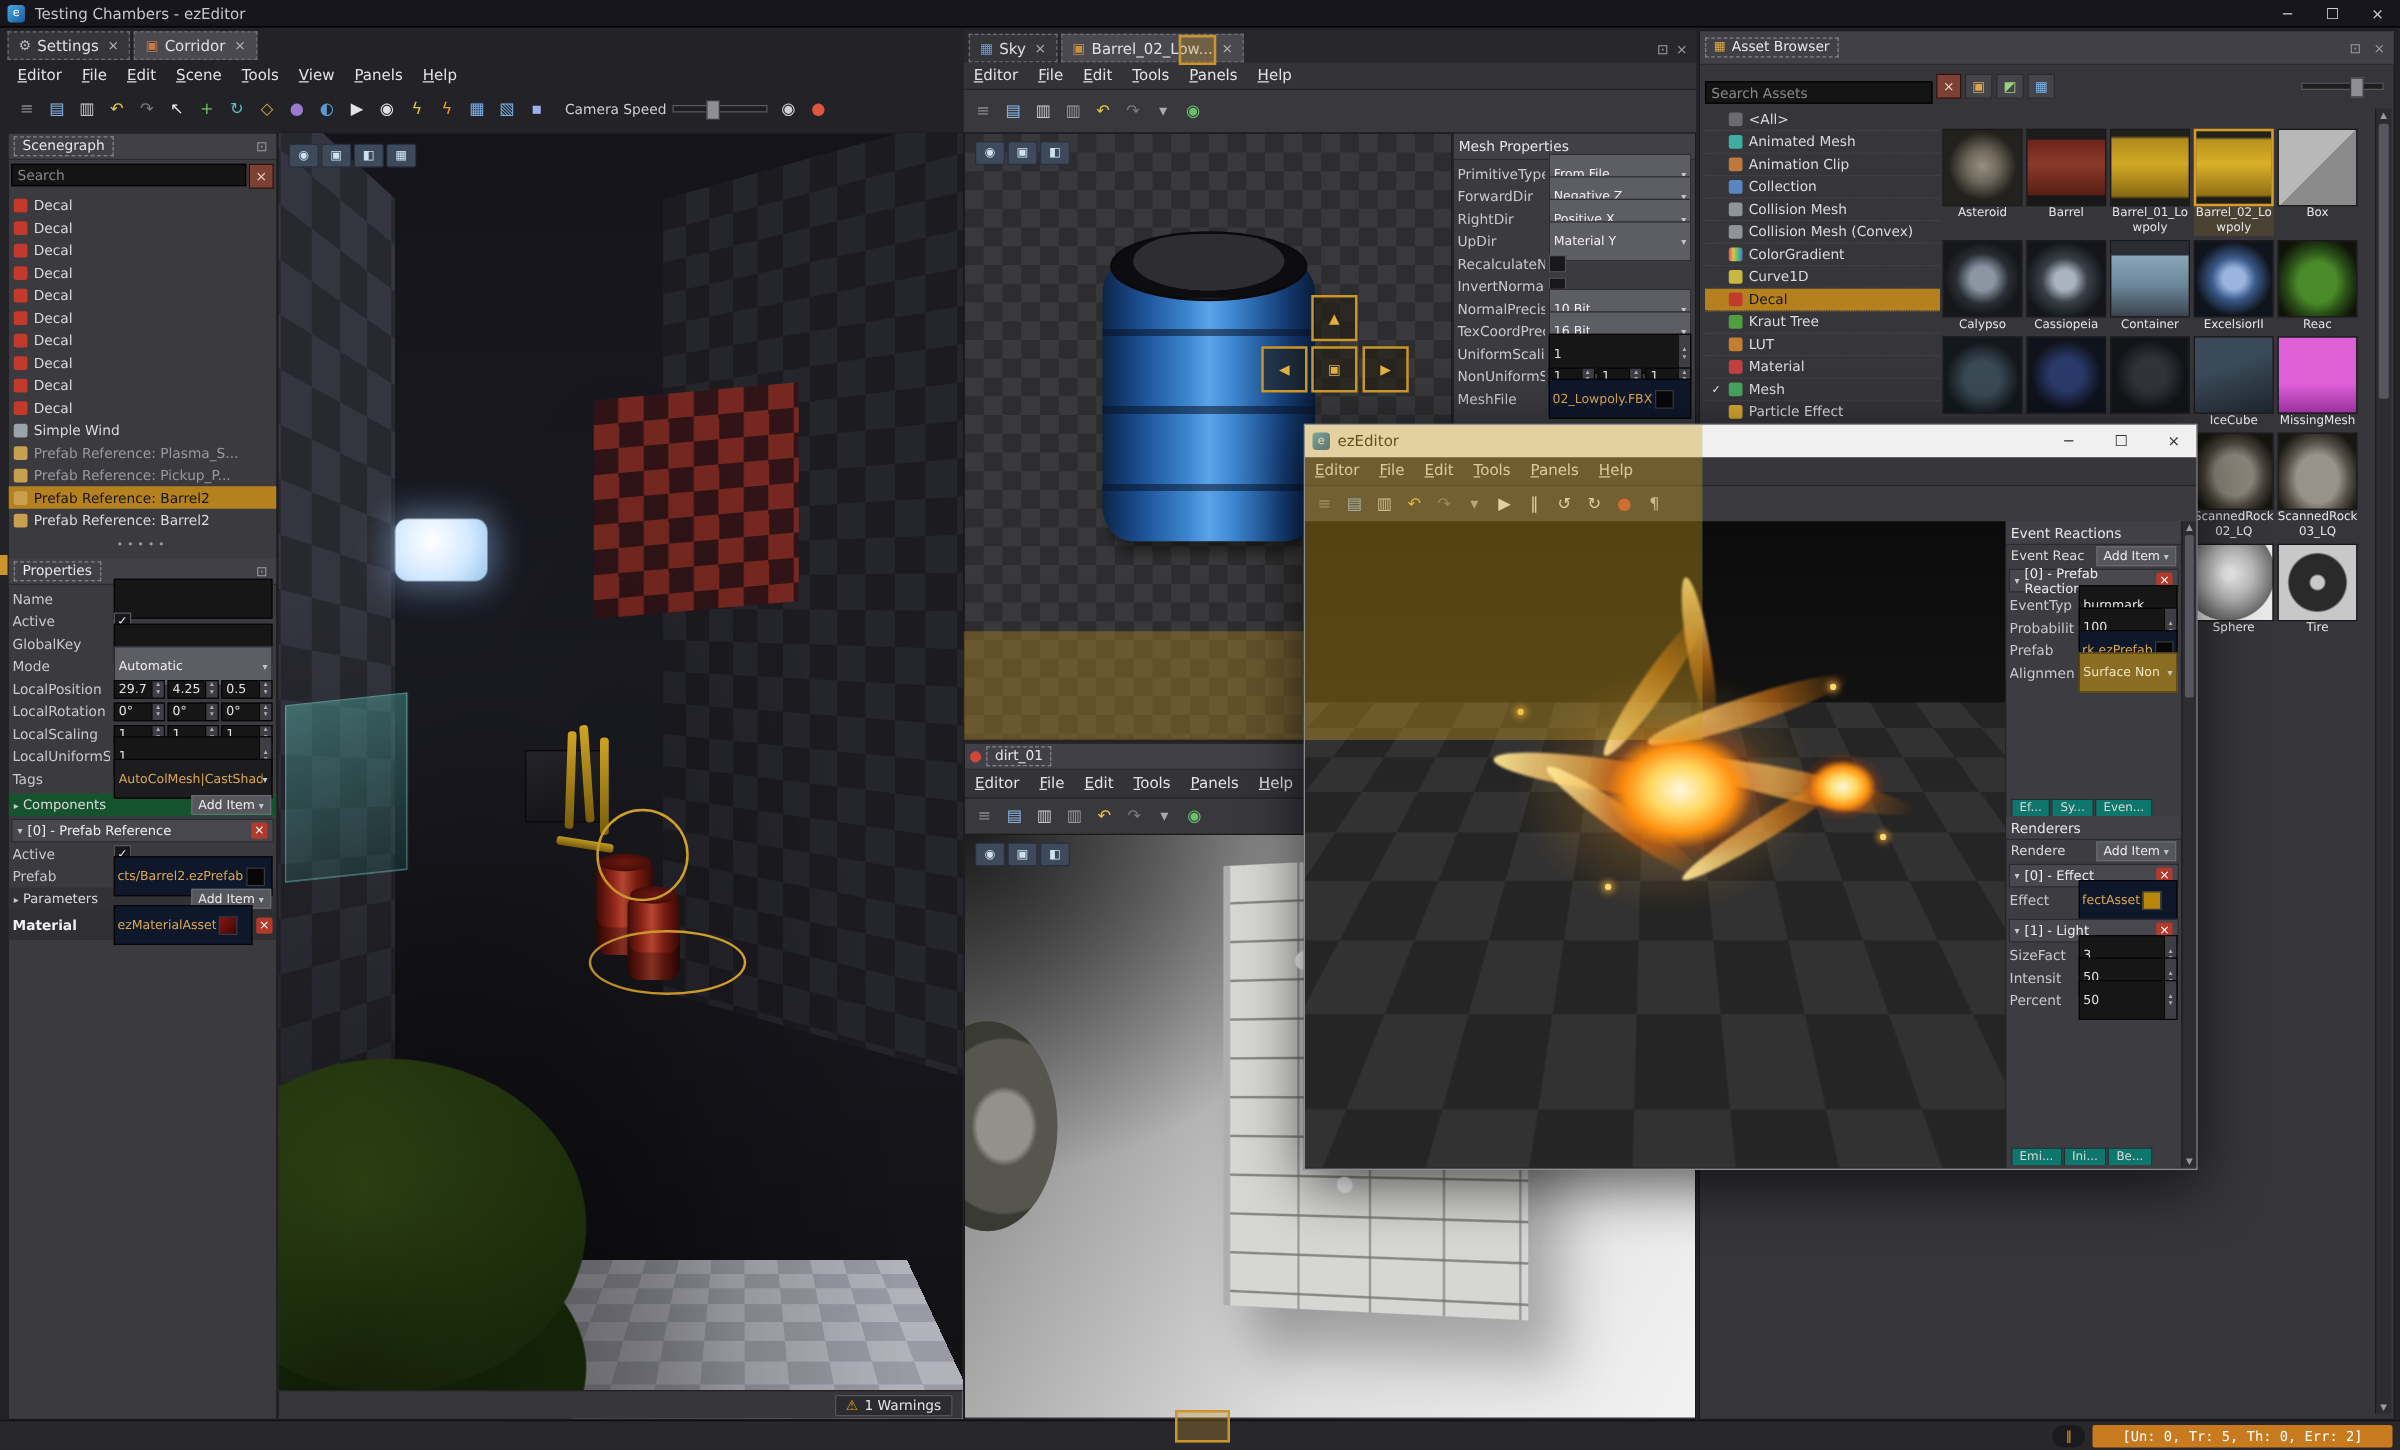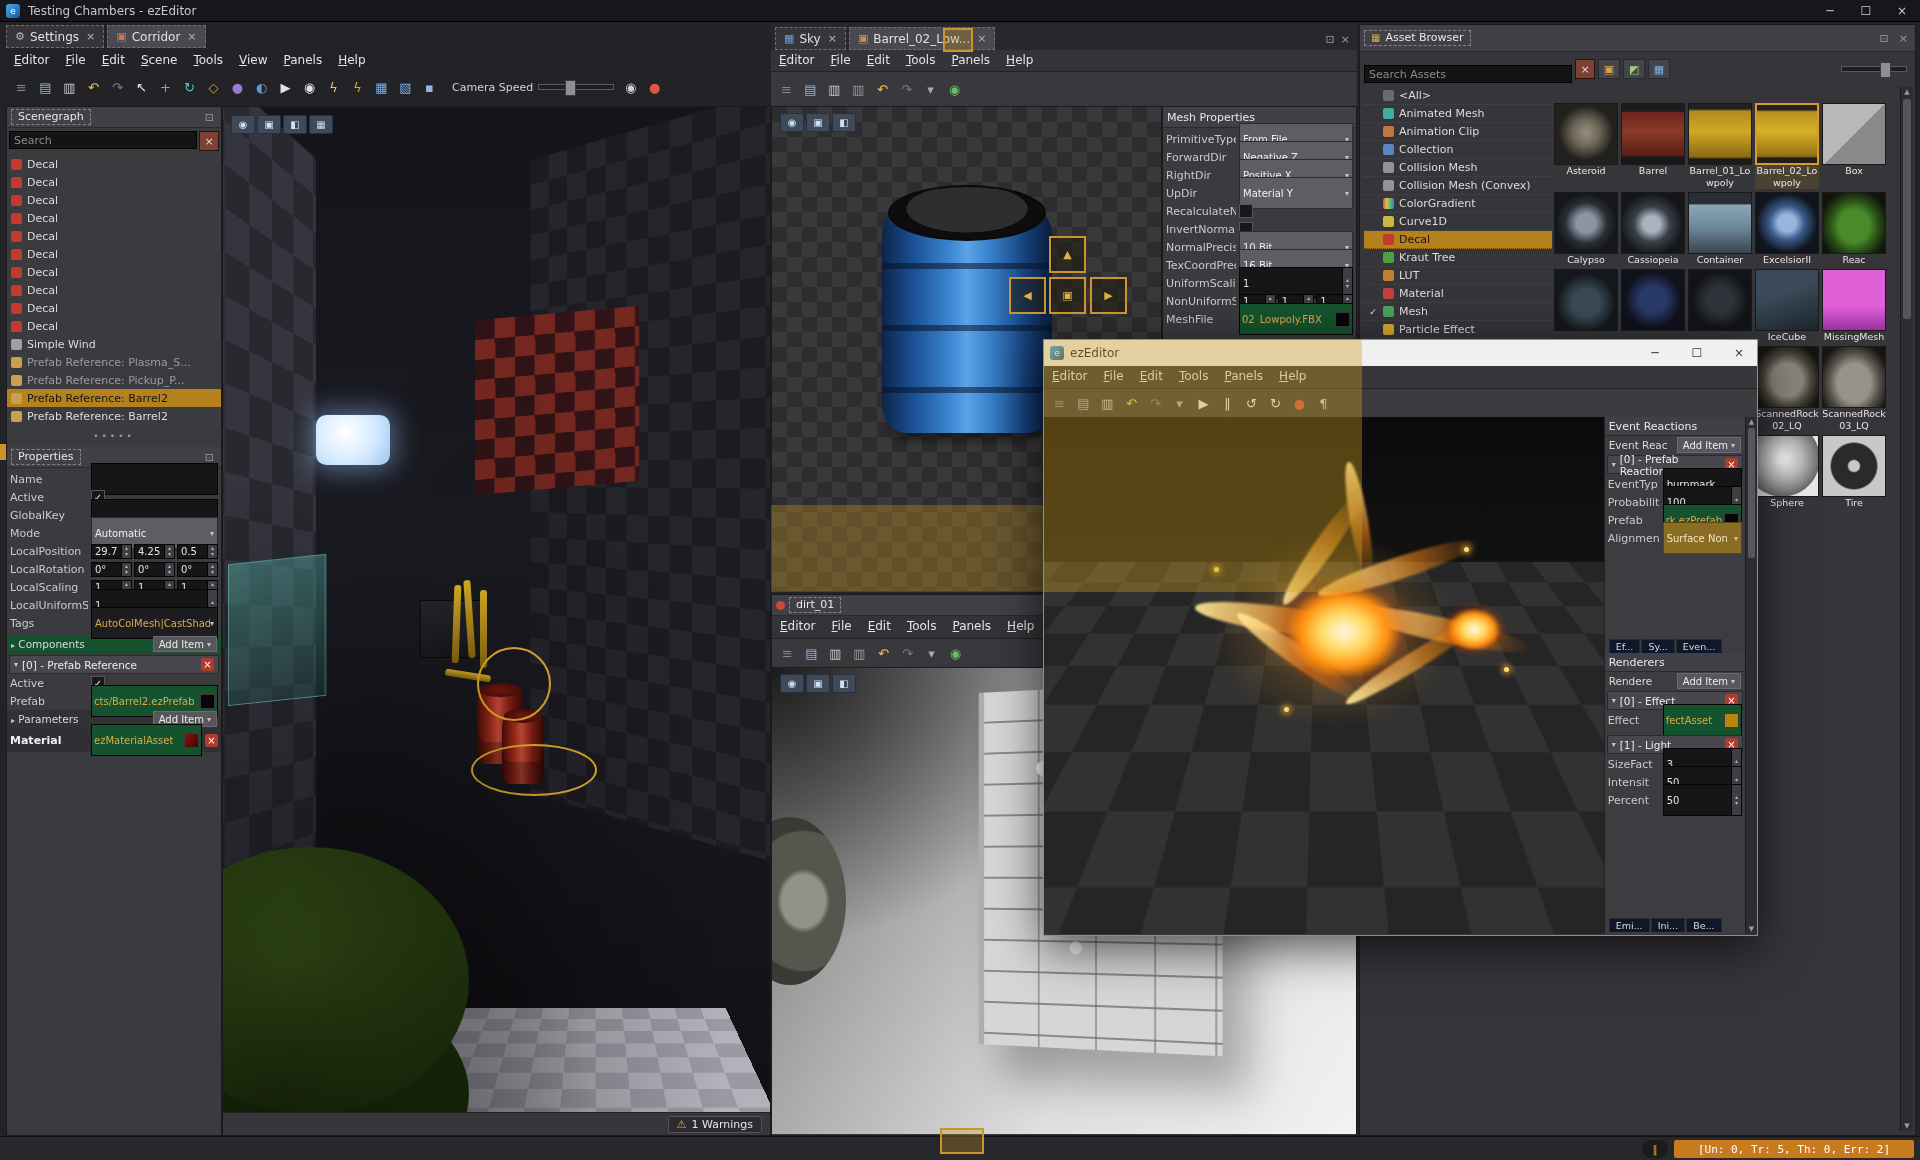--- a/index.html
+++ b/index.html
@@ -43,21 +43,21 @@
   .v-select .dar{color:#c4c4cc;font-size:8px;flex:none}
   .v-check{flex:none;width:auto}
   .v-check .cb{width:12px;height:12px;background:#18181a;border:1px solid #56565c;display:flex;align-items:center;justify-content:center;color:#ececec;font-size:10px}
   .v-num{background:#161616;border:1px solid #050505;color:#e4e4e4;justify-content:space-between;padding-left:3px}
   .v-num .numv{font-size:10px;overflow:hidden}
   .sp{display:flex;flex-direction:column;width:9px;background:#3e3e44;border-left:1px solid #050505;height:100%;justify-content:center;flex:none}
   .sp i{font-style:normal;font-size:6px;line-height:6px;color:#b0b0b0;text-align:center}
   .v-vec{gap:2px}
   .v-vec .cell{flex:1;display:flex;background:#161616;border:1px solid #050505;height:15px;box-sizing:border-box;align-items:center;justify-content:space-between;padding-left:3px;min-width:0}
   .v-vec b{font-weight:normal;font-size:10px;color:#e4e4e4;overflow:hidden;white-space:nowrap}
-  .v-asset{background:#14532d;border:1px solid #050505;justify-content:space-between;gap:2px;padding:0 2px;overflow:hidden}
+  .v-asset{background:#0f172a;border:1px solid #050505;justify-content:flex-start;gap:2px;padding:0 2px;overflow:hidden}
   .v-asset .av{color:#dca84e;font-size:10px;white-space:nowrap;overflow:hidden}
   .v-asset .abtn{width:13px;height:13px;background:#070709;border:1px solid #3a3a3e;flex:none}
   .prow.t-input .v-input{display:flex}
   .prow.t-select .v-select{display:flex}
   .prow.t-check .v-check,.prow.t-check-on .v-check{display:flex}
   .prow.t-check-on .cb::before{content:"✓"}
   .prow.t-num .v-num{display:flex}
   .prow.t-vec3 .v-vec{display:flex}
   .prow.t-asset .v-asset{display:flex}
   .prow.t-tags .v-select{display:flex;background:#1d1d20;border-color:#050505}
@@ -65,21 +65,21 @@
   .prow.t-select-amber .v-select{display:flex;background:#8a6d22;border-color:#5a4510}
   .prow.t-select-amber .selv{color:#f2e4c0}
   
   .ghead{display:flex;align-items:center;height:17px;background:#47474d;border:1px solid #2a2a2e;font-size:10.5px;color:#ececec;padding:0 4px;gap:4px;flex:none}
   .ghead .car{font-size:8px;color:#c8c8c8}
   .xbtn{width:13px;height:13px;background:#b23a2c;color:#fff;font-size:10px;display:flex;align-items:center;justify-content:center;border-radius:2px;flex:none}
   .addrow{display:flex;align-items:center;height:18px;padding:0 4px;font-size:10.5px;color:#dadada;justify-content:space-between;flex:none}
   .additem{background:#56565d;border:1px solid #6a6a72;padding:0 5px;height:14px;display:inline-flex;align-items:center;gap:3px;font-size:10px;color:#ececec}
   .additem::after{content:"▾";font-size:8px;color:#c4c4c4}
   .mtabs{display:flex;gap:1px;padding-left:4px}
-  .mtab{background:#0f172a;border:1px solid #2a2a2e;border-bottom:none;font-size:9.5px;color:#dadada;padding:1px 6px}
+  .mtab{background:#0f766e;border:1px solid #2a2a2e;border-bottom:none;font-size:9.5px;color:#dadada;padding:1px 6px}
   .vtool{display:flex;gap:2px}
   .vbtn{width:22px;height:17px;background:#3e4a5a;border:1px solid #273040;color:#cfe0f2;font-size:10px;display:flex;align-items:center;justify-content:center;border-radius:2px}
   
   .agrid{display:flex;flex-wrap:wrap;gap:3px;align-content:flex-start}
   .acell{width:64px;display:flex;flex-direction:column;align-items:center;flex:none}
   .acell .athumb{width:62px;height:60px;border:1px solid #19191b;background:#222}
   .acell .alabel{font-size:9.5px;line-height:12px;color:#e6e6e6;text-align:center;word-break:break-all;max-height:26px;overflow:hidden;width:64px}
   .acell.selected{background:#4a4232}
   .acell.selected .athumb{border:2px solid #d89a28;width:60px;height:58px}
   
@@ -734,21 +734,21 @@
   <div class="phead" style="height:26px">
     <span class="dashed" style="display:inline-flex;align-items:center;gap:5px">
       <span style="color:#d8a848;font-size:10px">▦</span>
       <span>Asset Browser</span>
     </span>
     <span class="spacer"></span>
     <span class="gbtn">⊡</span>
     <span class="gbtn">×</span>
   </div>
   <div style="display:flex;align-items:center;gap:3px;padding:3px 4px">
-    <input class="sinput" style="width: 208px; height: 18px; margin-top: 10px;" placeholder="Search Assets">
+    <input class="sinput" style="width: 182px; height: 18px; margin-top: 10px;" placeholder="Search Assets">
     <span class="clearbtn">×</span>
     <span style="display:flex;gap:3px">
 
     <span class="ic" style="width: 20px; height: 18px; font-size: 11px; background: rgb(68, 68, 74); border: 1px solid rgb(42, 42, 46); color: rgb(216, 168, 72);">▣</span>
         <span class="ic" style="width: 20px; height: 18px; font-size: 11px; background: rgb(68, 68, 74); border: 1px solid rgb(42, 42, 46); color: rgb(154, 208, 122);">◩</span>
         <span class="ic" style="width: 20px; height: 18px; font-size: 11px; background: rgb(68, 68, 74); border: 1px solid rgb(42, 42, 46); color: rgb(122, 176, 232);">▦</span>
       </span>
     <span class="spacer"></span>
     <span class="cslider" style="width:64px">
         <span class="cshandle" style="left:38px"></span>

